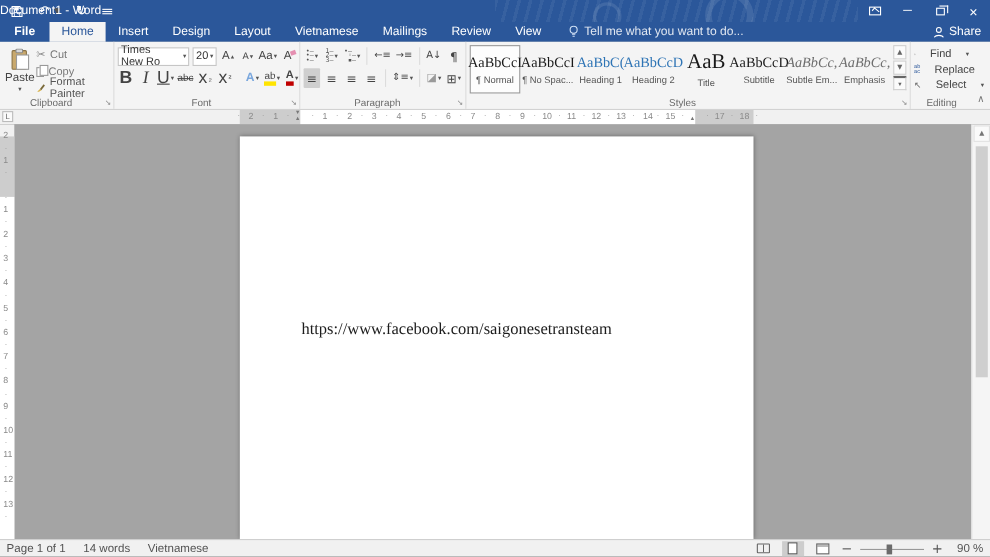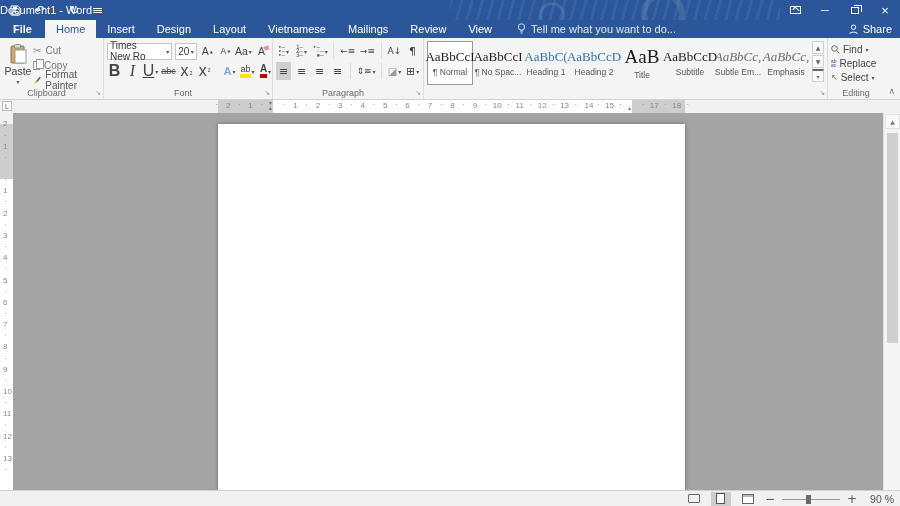--- a/index.html
+++ b/index.html
@@ -80,21 +80,21 @@
   .prev { font-family:"Liberation Serif","DejaVu Serif", serif; font-size:13px; color:#1a1a1a; white-space:nowrap; }
   .card .name { font-size:8.5px; color:#555; margin-top:2px; white-space:nowrap; }
   .prev.h { color:#2e74b5; }
   .prev.title { font-size:19px; }
   .prev.em { font-style:italic; color:#6d6d6d; }
   .st-spin { display:flex; flex-direction:column; gap:1px; margin-left:3px; }
   .st-spin span { width:12px; height:13px; border:1px solid #cfcfcf; background:#fbfbfb; display:flex; align-items:center; justify-content:center; font-size:6px; color:#666; }
 
   
   .grp.editing { width:56px; border-right:none; padding-top:4px; }
-  .ed-row { display:flex; align-items:center; gap:3px; height:14px; font-size:10px; color:#444; }
+  .ed-row { display:flex; align-items:center; gap:13px; height:14px; font-size:10px; color:#444; }
   .rep-ic { font-size:5px; line-height:4px; white-space:pre; color:#2b579a; }
   .collapse { position:absolute; right:5px; bottom:3px; font-size:9px; color:#777; }
 
   
   .rulerbar { position:absolute; left:0; top:100px; width:900px; height:13px; background:#f1f1f1; }
   .tabsel { position:absolute; left:2px; top:1px; width:10px; height:10px; border:1px solid #bbb; background:#fafafa; font-size:7px; color:#666; display:flex; align-items:center; justify-content:center; }
   .hruler { position:absolute; left:218px; top:0; width:467px; height:13px; background:#cdcdcd; }
   .hruler .content { position:absolute; left:55px; top:0; width:359px; height:13px; background:#fff; }
   .rnum { position:absolute; top:1px; transform:translateX(-50%); font-size:8px; color:#8a8a8a; }
   .rdot { position:absolute; top:0px; transform:translateX(-50%); font-size:8px; color:#9a9a9a; }
@@ -378,20 +378,21 @@
           <span class="prev em">AaBbCc,</span>
           <span class="name">Emphasis</span>
         </div>
     </div>
     <div class="st-spin">
       <span class="g">▲</span>
       <span class="g">▼</span>
       <span class="g" style="border-top:2px solid #666;">▾</span>
     </div>
     <span class="g launcher">↘</span>
+    <div class="grp-label">Styles</div>
   </div>
 
   <div class="grp editing">
     <div class="ed-row">
       <svg width="9" height="9" viewBox="0 0 9 9">
           <circle cx="3.5" cy="3.5" r="2.8" fill="none" stroke="#666"></circle>
           <path d="M5.7 5.7L8.3 8.3" stroke="#666"></path>
         </svg>
       <span>Find</span>
         <span class="g dd">▾</span>
@@ -494,28 +495,34 @@
       <span class="rdot" style="top: 199.95px;">·</span>
       <span class="rdot" style="top: 222.25px;">·</span>
       <span class="rdot" style="top: 244.55px;">·</span>
       <span class="rdot" style="top: 266.85px;">·</span>
       <span class="rdot" style="top: 289.15px;">·</span>
       <span class="rdot" style="top: 311.45px;">·</span>
       <span class="rdot" style="top: 333.75px;">·</span>
       <span class="rdot" style="top: 356.05px;">·</span>
     </div>
   <div class="page">
+    <div class="doc-link">https://www.facebook.com/saigonesetransteam</div>
   </div>
   <div class="scrollbar">
     <span class="sb-up g">▲</span>
     <span class="sb-thumb"></span>
   </div>
 </div>
 
 <div class="statusbar">
+  <div class="sb-left">
+    <span>Page 1 of 1</span>
+    <span>14 words</span>
+    <span>Vietnamese</span>
+  </div>
   <div class="sb-right">
     <span class="vm">
         <span class="vm-book"></span>
       </span>
     <span class="vm sel">
         <span class="vm-page"></span>
       </span>
     <span class="vm">
         <span class="vm-web"></span>
       </span>

